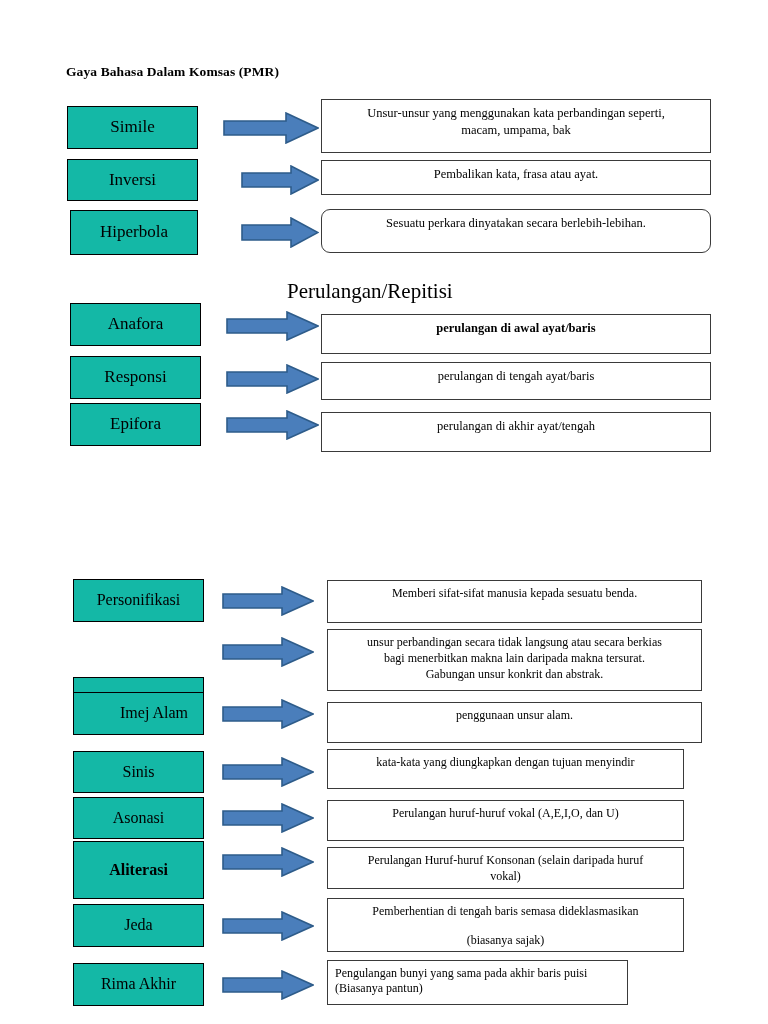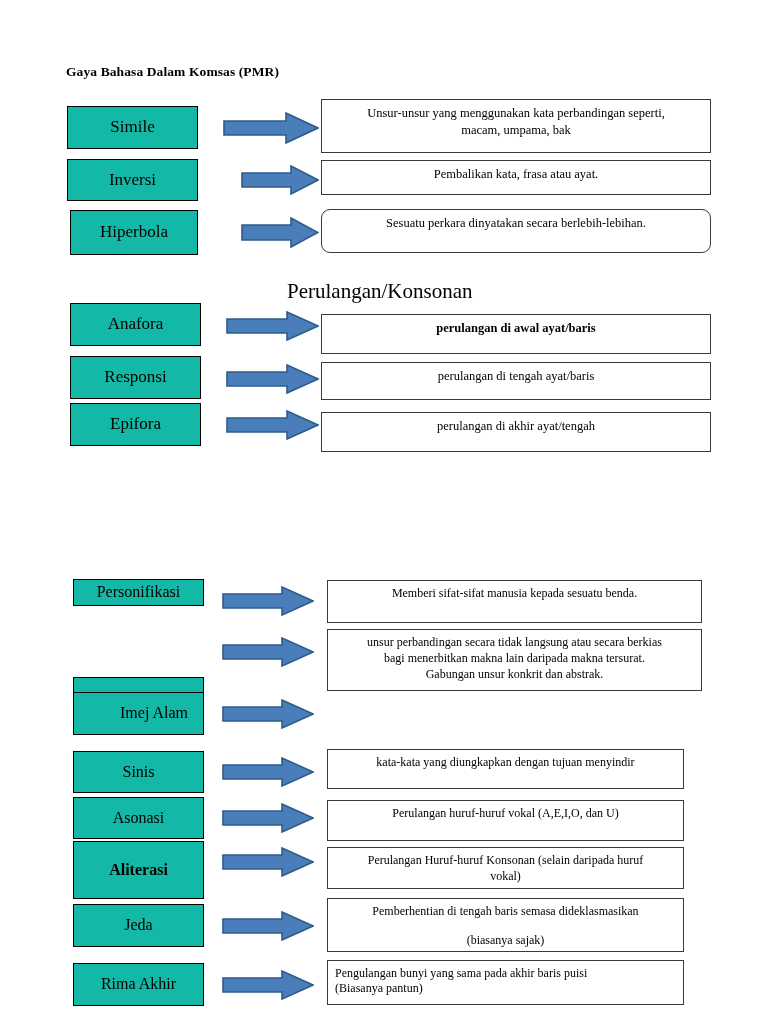--- a/index.html
+++ b/index.html
@@ -127,21 +127,21 @@
   </div>
   <div class="arrow" style="left:241px; top:217px; width:78px; height:31px;">
     <svg viewBox="0 0 78 31" preserveAspectRatio="none">
       <polygon points="1,8 50,8 50,1 77,15.5 50,30 50,23 1,23" fill="#4a7ebb" stroke="#2e5c8a" stroke-width="1.6" stroke-linejoin="miter"></polygon>
     </svg>
   </div>
   <div class="desc-box align-center" style="left:321px; top:209px; width:390px; height:44px; font-size:12.5px;border-radius:9px;">
     <span class="desc-text">Sesuatu perkara dinyatakan secara berlebih-lebihan.</span>
   </div>
 
-  <div class="section-heading" style="left:287px; top:279px;">Perulangan/Konsonan</div>
+  <div class="section-heading" style="left:287px; top:279px;">Perulangan/Repitisi</div>
 
   <div class="lbl-box" style="left:70px; top:303px; width:131px; height:43px; font-size:17px;">
     <span class="lbl-text">Anafora</span>
   </div>
   <div class="arrow" style="left:226px; top:311px; width:93px; height:30px;">
     <svg viewBox="0 0 93 30" preserveAspectRatio="none">
       <polygon points="1,8 61,8 61,1 92,15 61,29 61,22 1,22" fill="#4a7ebb" stroke="#2e5c8a" stroke-width="1.6" stroke-linejoin="miter"></polygon>
     </svg>
   </div>
   <div class="desc-box align-center" style="left:321px; top:314px; width:390px; height:40px; font-size:12.5px;font-weight:bold;">
@@ -165,21 +165,21 @@
   </div>
   <div class="arrow" style="left:226px; top:410px; width:93px; height:30px;">
     <svg viewBox="0 0 93 30" preserveAspectRatio="none">
       <polygon points="1,8 61,8 61,1 92,15 61,29 61,22 1,22" fill="#4a7ebb" stroke="#2e5c8a" stroke-width="1.6" stroke-linejoin="miter"></polygon>
     </svg>
   </div>
   <div class="desc-box align-center" style="left:321px; top:412px; width:390px; height:40px; font-size:12.5px;">
     <span class="desc-text">perulangan di akhir ayat/tengah</span>
   </div>
 
-  <div class="lbl-box" style="left:73px; top:579px; width:131px; height:27px; font-size:16px;">
+  <div class="lbl-box" style="left:73px; top:579px; width:131px; height:43px; font-size:16px;">
     <span class="lbl-text">Personifikasi</span>
   </div>
   <div class="arrow" style="left:222px; top:586px; width:92px; height:30px;">
     <svg viewBox="0 0 92 30" preserveAspectRatio="none">
       <polygon points="1,8 60,8 60,1 91,15 60,29 60,22 1,22" fill="#4a7ebb" stroke="#2e5c8a" stroke-width="1.6" stroke-linejoin="miter"></polygon>
     </svg>
   </div>
   <div class="desc-box align-center" style="left:327px; top:580px; width:375px; height:43px; font-size:12px;">
     <span class="desc-text">Memberi sifat-sifat manusia kepada sesuatu benda.</span>
   </div>
@@ -199,20 +199,23 @@
   </div>
 
   <div class="lbl-box" style="left:73px; top:692px; width:131px; height:43px; font-size:16px;padding-left:31px;">
     <span class="lbl-text">Imej Alam</span>
   </div>
   <div class="arrow" style="left:222px; top:699px; width:92px; height:30px;">
     <svg viewBox="0 0 92 30" preserveAspectRatio="none">
       <polygon points="1,8 60,8 60,1 91,15 60,29 60,22 1,22" fill="#4a7ebb" stroke="#2e5c8a" stroke-width="1.6" stroke-linejoin="miter"></polygon>
     </svg>
   </div>
+  <div class="desc-box align-center" style="left:327px; top:702px; width:375px; height:41px; font-size:12px;">
+    <span class="desc-text">penggunaan unsur alam.</span>
+  </div>
 
   <div class="lbl-box" style="left:73px; top:751px; width:131px; height:42px; font-size:16px;">
     <span class="lbl-text">Sinis</span>
   </div>
   <div class="arrow" style="left:222px; top:757px; width:92px; height:30px;">
     <svg viewBox="0 0 92 30" preserveAspectRatio="none">
       <polygon points="1,8 60,8 60,1 91,15 60,29 60,22 1,22" fill="#4a7ebb" stroke="#2e5c8a" stroke-width="1.6" stroke-linejoin="miter"></polygon>
     </svg>
   </div>
   <div class="desc-box align-center" style="left:327px; top:749px; width:357px; height:40px; font-size:12px;">
@@ -259,18 +262,18 @@
   </div>
 
   <div class="lbl-box" style="left:73px; top:963px; width:131px; height:43px; font-size:16px;">
     <span class="lbl-text">Rima Akhir</span>
   </div>
   <div class="arrow" style="left:222px; top:970px; width:92px; height:30px;">
     <svg viewBox="0 0 92 30" preserveAspectRatio="none">
       <polygon points="1,8 60,8 60,1 91,15 60,29 60,22 1,22" fill="#4a7ebb" stroke="#2e5c8a" stroke-width="1.6" stroke-linejoin="miter"></polygon>
     </svg>
   </div>
-  <div class="desc-box align-left" style="left:327px; top:960px; width:357px; height:45px; font-size:12px; line-height:1.28;">
+  <div class="desc-box align-left" style="left:327px; top:960px; width:301px; height:45px; font-size:12px; line-height:1.28;">
     <span class="desc-text">Pengulangan bunyi yang sama pada akhir baris puisi
 (Biasanya pantun)</span>
   </div>
 
 </div>
 
 </body></html>

